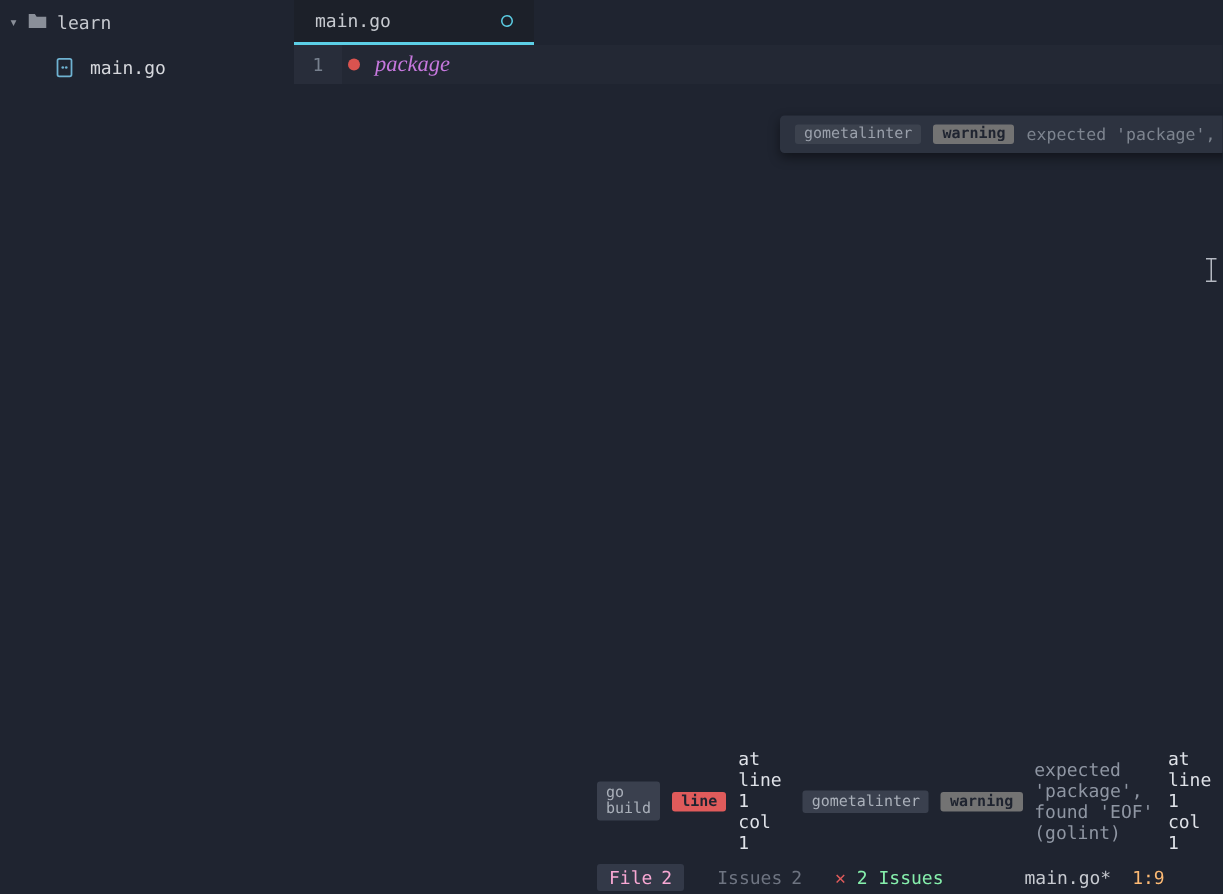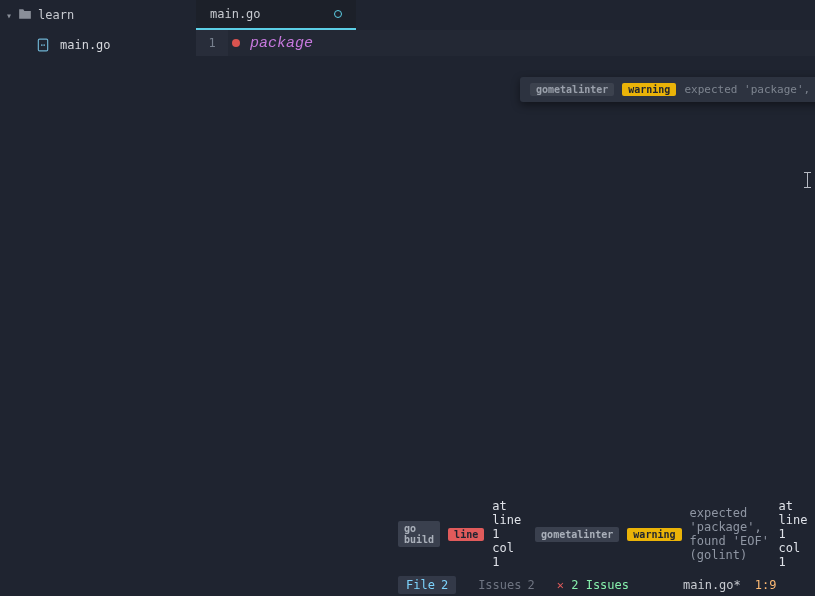--- a/index.html
+++ b/index.html
@@ -61,21 +61,21 @@
     width:32px; text-align:center; color:#77808e;
     background:#282d3a;
     height:100%; display:flex; align-items:center; justify-content:center;
   }
   .gutter-marker {
     width:16px; display:flex; align-items:center; justify-content:center;
   }
   .gutter-marker .dot { width:8px; height:8px; border-radius:50%; background:#d9534f; }
   .code {
     padding-left:6px;
-    font-family:Liberation Mono, monospace;
+    font-family:Liberation Serif, serif;
     font-size:15px;
   }
   .kw { color:#c678dd; font-style:italic; }
   .caret {
     width:1px; height:18px; background:#e6e6e6; margin-left:4px;
   }
 
   
   .lint-tip {
     position:absolute;
@@ -86,23 +86,23 @@
     display:flex; align-items:center; gap:8px;
     box-shadow:0 3px 8px rgba(0,0,0,0.45);
     font-size:11px; color:#7d848f;
     white-space:nowrap;
   }
   .chip {
     font-size:10px; padding:1px 6px; border-radius:2px;
     color:#1f2430; font-weight:600;
   }
   .chip-source {
-    background:#3c424e; color:#9aa0ab; font-weight:700;
-  }
-  .chip-warning { background:#eab308; }
+    background:#3c424e; color:#9aa0ab; font-weight:400;
+  }
+  .chip-warning { background:#737373; }
   .chip-error { background:#e05b5b; }
   .lint-tip .msg { font-family:"Menlo","Consolas",monospace; }
 
   
   .ibeam {
     position:absolute; top:172px; left:607px;
     width:8px; height:16px; color:#b5b9c2;
     display:flex; flex-direction:column; justify-content:space-between;
     align-items:center;
   }
@@ -131,21 +131,21 @@
   
   .status {
     position:absolute; left:196px; right:0; bottom:0;
     height:22px; background:#1f2430;
     display:flex; align-items:center; gap:14px;
     padding:0 6px; font-size:12px; color:#8d93a0;
   }
   .status .seg {
     display:flex; align-items:center; gap:6px;
     background:#333948; padding:2px 8px; border-radius:2px;
-    color:#7dd3fc;
+    color:#f9a8d4;
   }
   .status .seg.dim { background:transparent; color:#6e7481; }
   .status .xicon { color:#e05b5b; font-weight:bold; }
   .status .issues-label { color:#86efac;margin-top:36px; }
   .status .file { color:#c7cad0;padding-left:40px; }
   .status .pos { color:#fdba74; }
 </style>
 </head>
 <body>
 

